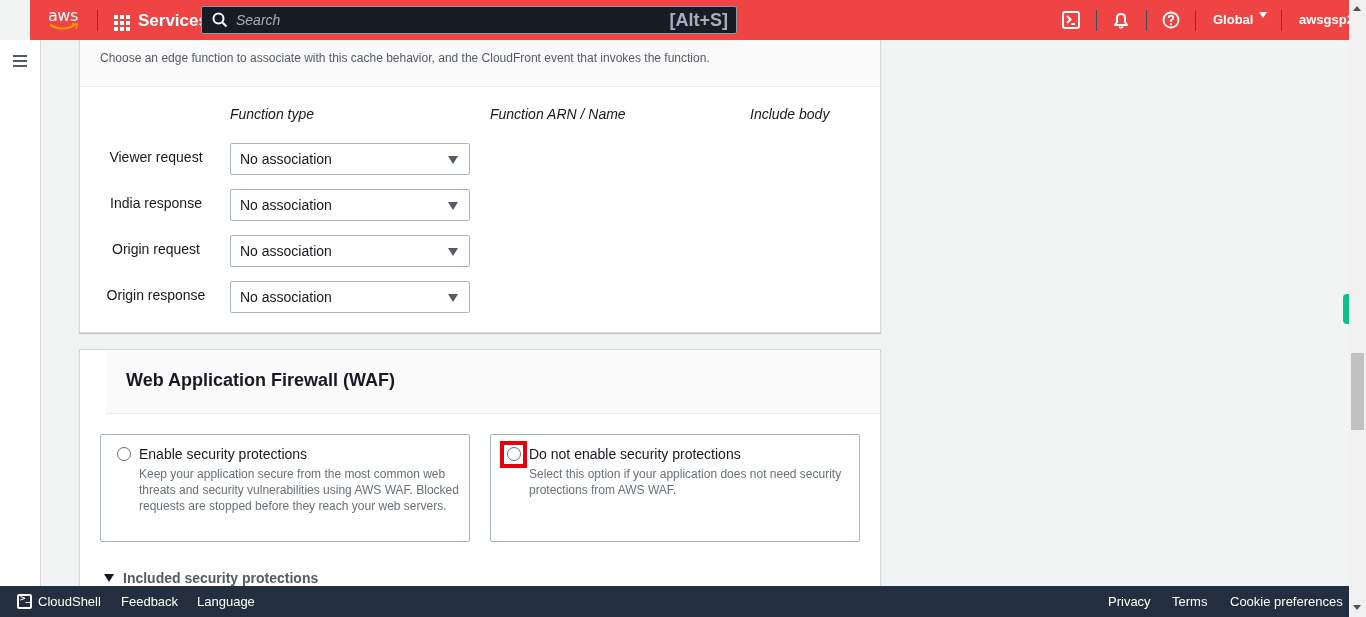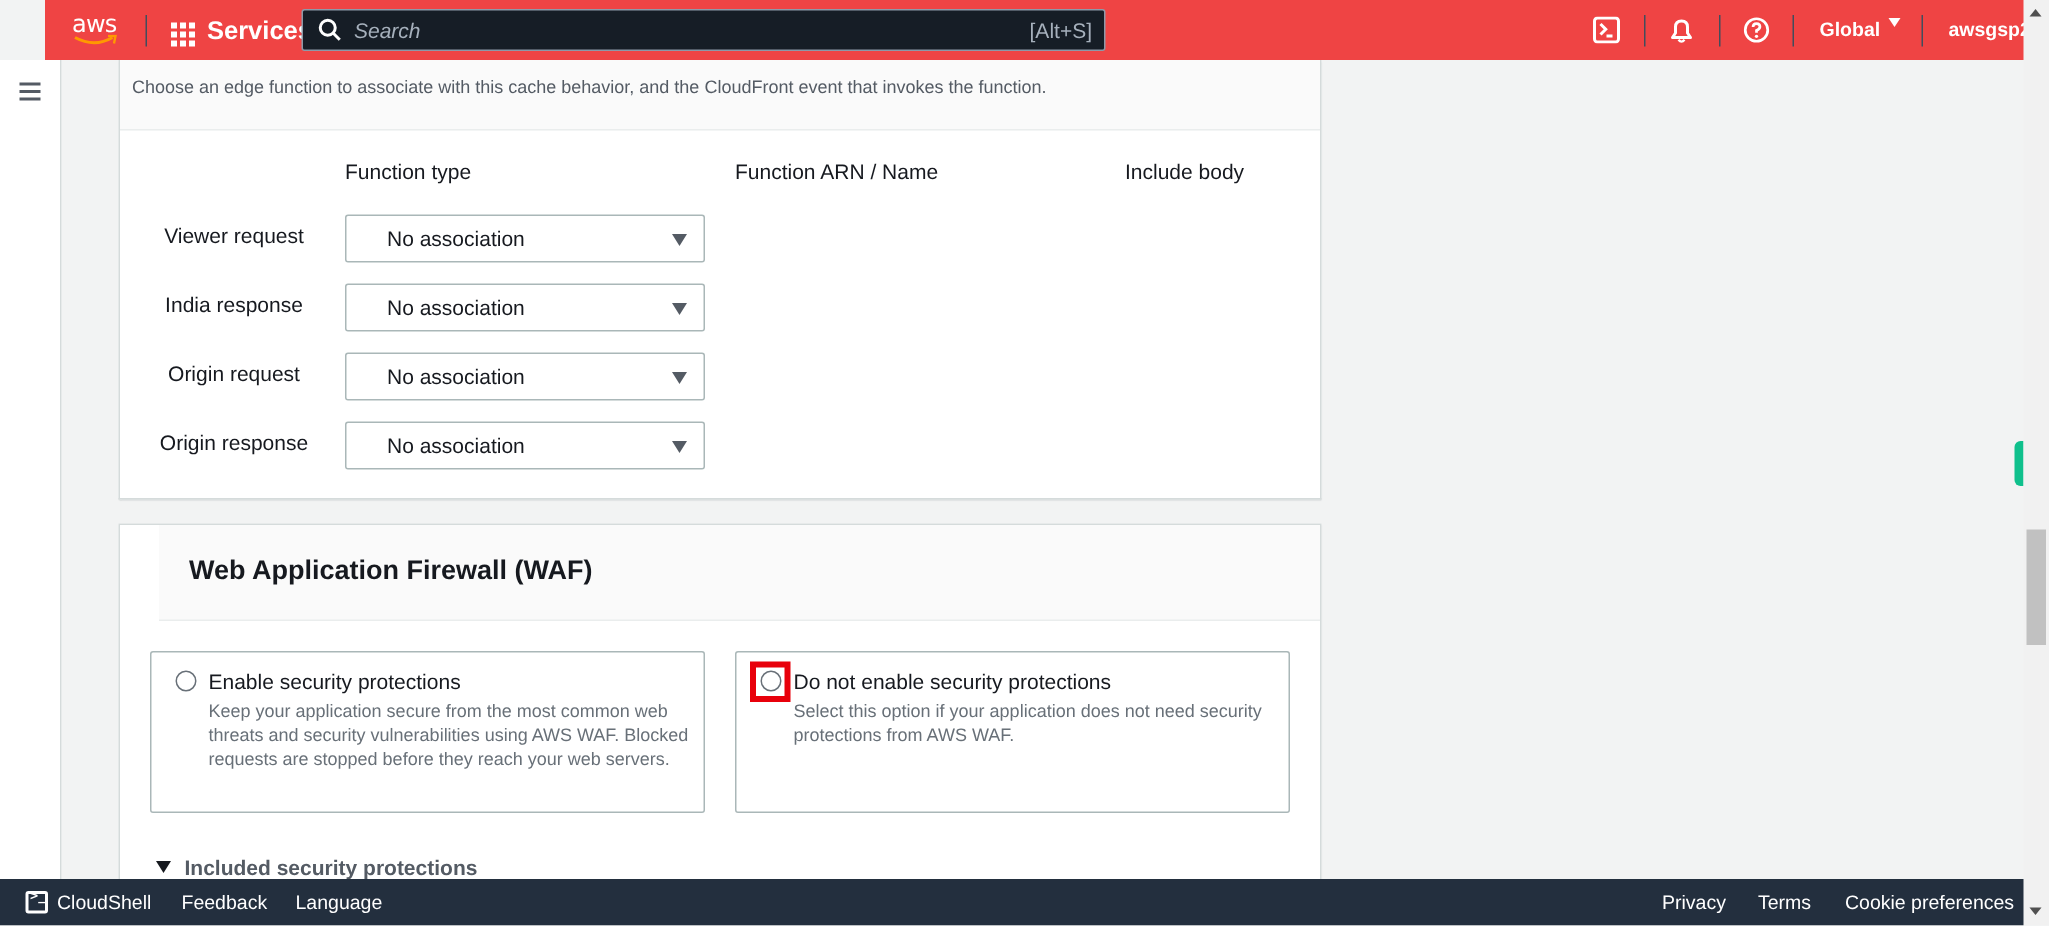--- a/index.html
+++ b/index.html
@@ -11,38 +11,38 @@
   .aws-logo { position: absolute; left: 17px; top: 7px; width: 34px; height: 26px; }
   .aws-logo .txt { color: #fff; font-size: 16px; font-family: "DejaVu Sans", sans-serif; letter-spacing: -0.5px; position: absolute; left: 1px; top: -1px; }
   .aws-logo svg { position: absolute; left: 2px; top: 16px; }
   .nav-sep { position: absolute; top: 10px; width: 1px; height: 21px; background: #414d5c; }
   .services { position: absolute; left: 84px; top: 11px; display: flex; align-items: flex-end; color: #fff; font-size: 17px; font-weight: bold; }
   .grid-icon { display: grid; grid-template-columns: repeat(3, 4px); gap: 2px; margin-right: 8px; }
   .grid-icon span { width: 4px; height: 4px; background: #fff; display: block; }
   .search { position: absolute; left: 171px; top: 6px; width: 536px; height: 28px; background: #0f1b2a; border: 1px solid #8d99a8; border-radius: 2px; display: flex; align-items: center; background: #161d26; }
   .search .mag { margin-left: 10px; width: 16px; height: 16px; }
   .search .ph { color: #a6b0bc; font-style: italic; font-size: 14px; margin-left: 8px; flex: 1; }
-  .search .kbd { color: #a6b0bc; font-size: 14px; margin-right: 8px; }
+  .search .kbd { color: #a6b0bc; font-size: 18px; margin-right: 8px; font-weight: bold; }
   .nav-icon { position: absolute; top: 10px; width: 20px; height: 20px; display: flex; align-items: center; justify-content: center; }
   .nav-dd { position: absolute; top: 12px; color: #fff; font-size: 13px; font-weight: bold; display: flex; align-items: flex-start; }
   .nav-dd .caret { margin-left: 6px; width: 0; height: 0; border-left: 4px solid transparent; border-right: 4px solid transparent; border-top: 6px solid #fff; }
 
   
   .leftrail { position: absolute; left: 0; top: 40px; width: 41px; height: 546px; background: #fff; border-right: 1px solid #d5dbdb; }
   .hamburger { position: absolute; left: 13px; top: 15px; width: 14px; height: 12px; }
   .hamburger span { display: block; height: 2px; background: #545b64; margin-bottom: 3px; }
 
   
   .panel { position: absolute; left: 79px; background: #fff; border: 1px solid #d5dbdb; box-shadow: 0 1px 1px rgba(0,28,36,0.2); }
   .panel-top { top: 40px; width: 802px; height: 293px; border-top: none; }
-  .panel-top .head { height: 47px; background: #fafafa; border-bottom: 1px solid #eaeded; padding: 11px 8px 0; }
+  .panel-top .head { height: 47px; background: #fafafa; border-bottom: 1px solid #eaeded; padding: 11px 20px 0; }
   .desc { font-size: 12px; color: #545b64; }
-  .col-header { position: absolute; top: 66px; font-size: 14px; color: #16191f; }
+  .col-header { position: absolute; top: 66px; font-size: 14px; color: #16191f; font-style: italic; }
   .row-label { position: absolute; font-size: 14px; font-weight: normal; color: #16191f; text-align: center; width: 120px; }
-  .select { position: absolute; left: 150px; width: 240px; height: 32px; border: 1px solid #aab7b8; border-radius: 2px; background: #fff; display: flex; align-items: center; padding-left: 27px; font-size: 14px; color: #16191f; }
+  .select { position: absolute; left: 150px; width: 240px; height: 32px; border: 1px solid #aab7b8; border-radius: 2px; background: #fff; display: flex; align-items: center; padding-left: 9px; font-size: 14px; color: #16191f; }
   .select .tri { position: absolute; right: 11px; top: 12px; width: 0; height: 0; border-left: 5px solid transparent; border-right: 5px solid transparent; border-top: 8px solid #545b64; }
 
   .panel-waf { top: 349px; width: 802px; height: 240px; }
   .panel-waf .head { height: 64px; background: #fafafa; border-bottom: 1px solid #eaeded; padding: 20px 20px 0; margin-left: 26px; }
   .panel-waf h2 { font-size: 18px; font-weight: bold; color: #16191f; }
   .tile { position: absolute; top: 84px; width: 370px; height: 108px; border: 1px solid #aab7b8; border-radius: 2px; background: #fff; }
   .tile .radio { position: absolute; left: 16px; top: 12px; width: 14px; height: 14px; border: 1px solid #687078; border-radius: 50%; background: #fff; }
   .tile .t-label { position: absolute; left: 38px; top: 11px; font-size: 14px; color: #16191f; }
   .tile .t-desc { position: absolute; left: 38px; top: 31px; right: 10px; font-size: 12px; line-height: 16px; color: #687078; }
   .highlight { position: absolute; left: 9px; top: 6px; width: 27px; height: 27px; border: 4px solid #e8000b; }

